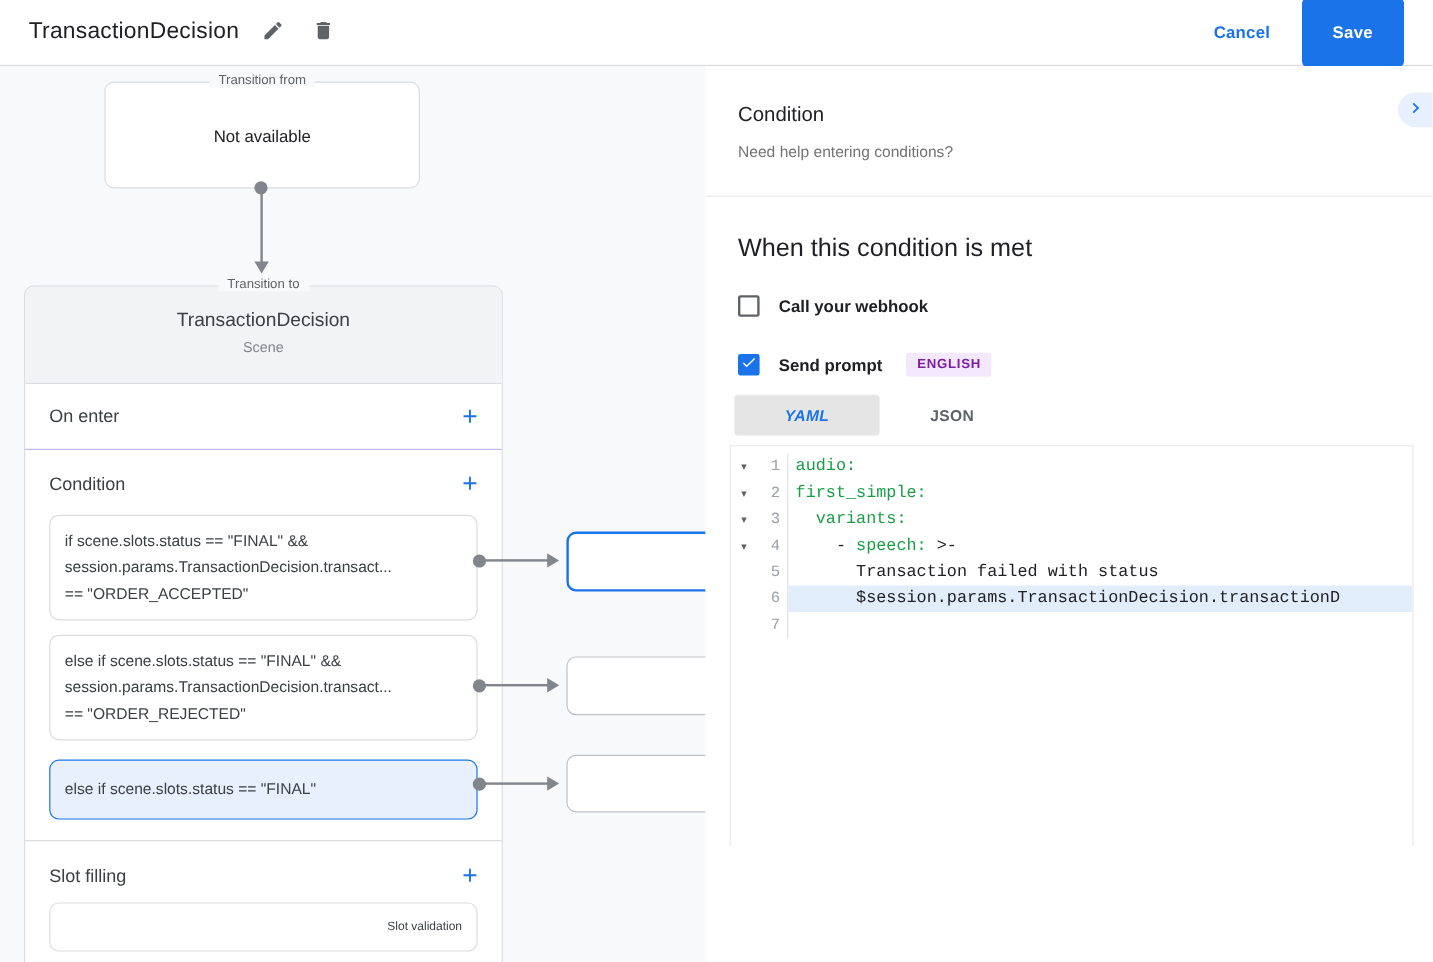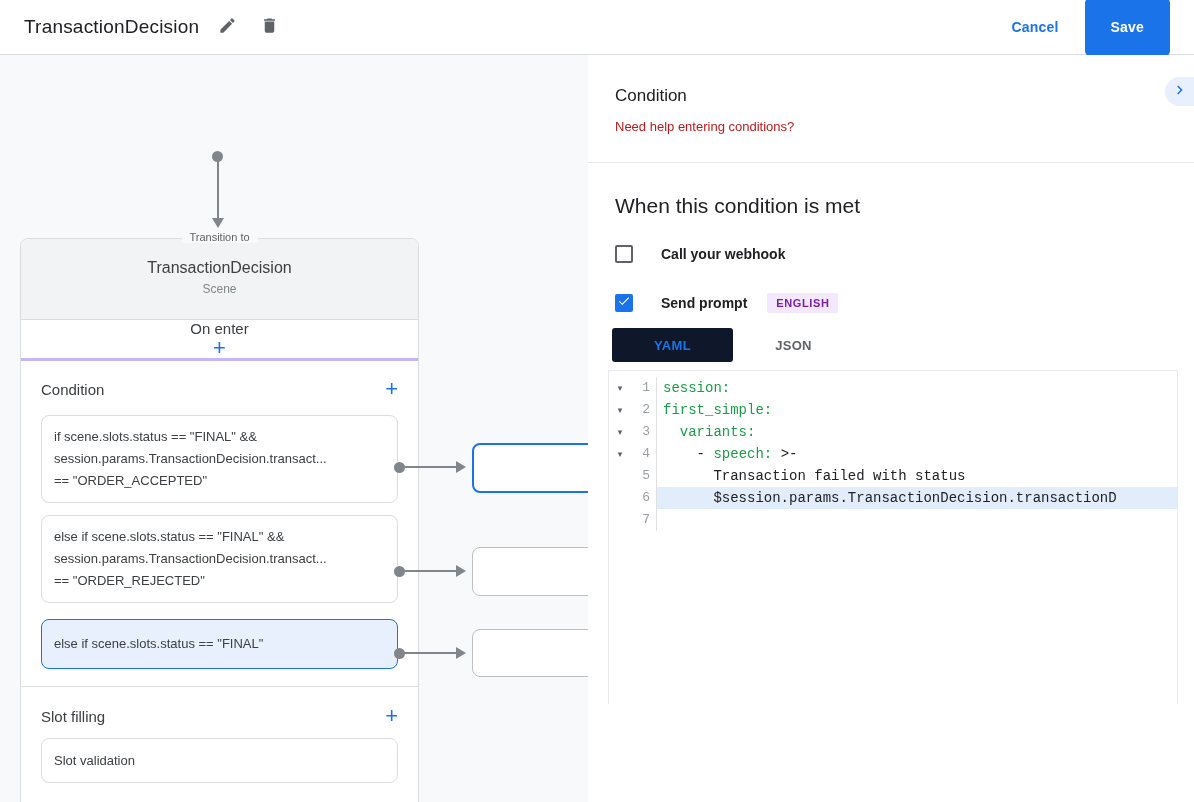--- a/index.html
+++ b/index.html
@@ -38,33 +38,33 @@
   .vconn-head { position:absolute; left:212px; top:163px; width:0; height:0;
                 border-left:6px solid transparent; border-right:6px solid transparent;
                 border-top:10px solid #80868b; }
 
   .to-box { left:20px; top:183px; width:399px; height:640px; padding:0; }
   .to-header { background:#f1f3f4; border-bottom:1px solid #dadce0; border-radius:8px 8px 0 0;
                height:81px; text-align:center; padding-top:20px; }
   .to-title { font-size:16px; color:#3c4043; }
   .to-subtitle { font-size:12px; color:#80868b; margin-top:5px; }
   .sec-row { display:flex; align-items:center; justify-content:space-between;
-             height:41px; padding:0 20px; border-bottom:3px solid #c4b5fd;flex-direction:column; }
+             height:55px; padding:0 20px; border-bottom:1px solid #c4b5fd; }
   .sec-label { font-size:15px; color:#3c4043; }
   .plus { color:#1a73e8; font-size:22px; font-weight:400; line-height:20px;
           background:none; border:none; cursor:pointer; font-family:inherit; }
   .cond-section { padding:14px 20px 17px; border-bottom:1px solid #dadce0; }
   .sec-head { display:flex; align-items:center; justify-content:space-between; height:28px; }
   .cond-card { background:#fff; border:1px solid #dadce0; border-radius:8px;
                padding:10px 12px; font-size:13px; line-height:22px; color:#3c4043;
                margin-top:12px; cursor:pointer; }
   .cond-card.selected { background:#e8f0fe; border:1.5px solid #1a73e8; margin-top:16px; padding:13px 12px; }
   .slot-section { padding:15px 20px 17px; }
   .slot-card { background:#fff; border:1px solid #dadce0; border-radius:8px;
-               padding:14px 12px; font-size:13px; color:#3c4043; margin-top:8px; cursor:pointer; }
+               padding:14px 12px; font-size:10px; color:#3c4043; margin-top:8px; cursor:pointer;text-align:right; }
 
   .hconn { position:absolute; }
   .hconn .dot { position:absolute; left:0; top:-5px; width:11px; height:11px; border-radius:50%; background:#80868b; }
   .hconn .line { position:absolute; left:6px; top:-1px; width:57px; height:2px; background:#80868b; }
   .hconn .head { position:absolute; left:62px; top:-6px; width:0; height:0;
                  border-top:6px solid transparent; border-bottom:6px solid transparent;
                  border-left:10px solid #80868b; }
   .target-box { position:absolute; left:472px; width:130px; background:#fff;
                 border:1px solid #bdc1c6; border-radius:8px; cursor:pointer; }
   .target-box.selected { border:2px solid #1a73e8; }
@@ -75,41 +75,41 @@
   .collapse-btn { position:absolute; top:22px; right:0; width:29px; height:29px;
                   background:#e8f0fe; border:none; border-radius:16px 0 0 16px; cursor:pointer;
                   display:flex; align-items:center; justify-content:center; }
   .cond-input { display:flex; align-items:stretch; height:36px; margin:23px 16px 0 27px;
                 border:1px solid #dadce0; border-radius:4px; overflow:hidden; background:#fff; }
   .cond-prefix { width:58px; background:#f1f3f4; border-right:1px solid #dadce0;
                  display:flex; align-items:center; justify-content:center;
                  font-size:14px; color:#202124; }
   .cond-value { flex:1; display:flex; align-items:center; padding-left:12px;
                 font-size:14px; color:#202124; }
-  .help-link { display:inline-block; margin:13px 0 0 27px; font-size:13px; color:#b91c1c;
+  .help-link { display:inline-block; margin:13px 0 0 27px; font-size:13px; color:#737373;
                text-decoration:none; cursor:pointer;text-align:right; }
   .panel-divider { border:none; border-top:1px solid #e8eaed; margin-top:27px; }
   .panel-h2 { font-size:21px; font-weight:400; color:#202124; margin:31px 0 0 27px; }
   .check-row { display:flex; align-items:center; margin-left:27px; }
   .check-row.r1 { margin-top:27px; }
   .check-row.r2 { margin-top:30px; }
   .checkbox { width:18px; height:18px; border:2px solid #5f6368; border-radius:2px;
               background:#fff; cursor:pointer; flex:none; }
   .checkbox.checked { background:#1a73e8; border-color:#1a73e8;
                       display:flex; align-items:center; justify-content:center; }
-  .check-label { font-size:14px; font-weight:700; color:#202124; margin-left:28px; }
+  .check-label { font-size:14px; font-weight:700; color:#202124; margin-left:16px; }
   .lang-badge { margin-left:20px; background:#f3e8fd; color:#7b1fa2; font-size:11px;
                 font-weight:700; letter-spacing:.6px; padding:4px 9px; border-radius:2px; }
   .hint { margin:15px 16px 0 27px; font-size:13px; line-height:17px; color:#3c4043; max-width:560px; }
   .hint a { color:#1a73e8; text-decoration:none; cursor:pointer; }
   .tabs { display:flex; margin:15px 0 0 24px; }
   .tab { width:121px; height:34px; display:flex; align-items:center; justify-content:center;
          font-size:13px; font-weight:700; letter-spacing:.3px; color:#5f6368; cursor:pointer;
          background:none; border:none; font-family:inherit; }
-  .tab.active { background:#0f172a; color:#1a73e8; border-radius:3px; }
+  .tab.active { background:#e5e5e5; color:#1a73e8; border-radius:3px;font-style:italic; }
 
   .editor { margin:8px 16px 0 20px; height:334px; border:1px solid #e8eaed; border-bottom:none;
             background:#fff; overflow:hidden; padding-top:6px; cursor:text; }
   .code-row { display:flex; height:22px; line-height:22px;
               font-family:"Liberation Mono", monospace; font-size:14px; }
   .fold-cell { width:22px; text-align:center; font-size:9px; color:#5f6368; cursor:pointer;
                font-family:"Liberation Sans", sans-serif; }
   .num-cell { width:26px; text-align:right; padding-right:6px; color:#9aa0a6; font-size:13px;
               border-right:1px solid #e0e0e0; }
   .code-cell { flex:1; padding-left:6px; white-space:pre; overflow:hidden; color:#202124; }
@@ -141,20 +141,24 @@
       </button>
     </div>
     <div class="tb-right">
       <button class="cancel-btn">Cancel</button>
       <button class="save-btn">Save</button>
     </div>
   </header>
 
   <div class="canvas">
 
+    <div class="node-box from-box">
+      <span class="legend">Transition from</span>
+      <span class="from-value">Not available</span>
+    </div>
 
     <div class="vconn-dot"></div>
     <div class="vconn-line"></div>
     <div class="vconn-head"></div>
 
     <div class="node-box to-box">
       <span class="legend">Transition to</span>
       <div class="to-header">
         <div class="to-title">TransactionDecision</div>
         <div class="to-subtitle">Scene</div>
@@ -252,21 +256,21 @@
     <div class="tabs">
       <button class="tab active">YAML</button>
       <button class="tab">JSON</button>
     </div>
 
     <div class="editor">
       <div>
           <div class="code-row">
             <span class="fold-cell">▾</span>
             <span class="num-cell">1</span>
-            <span class="code-cell"><span class="tok-key">session:</span></span>
+            <span class="code-cell"><span class="tok-key">audio:</span></span>
           </div>
           <div class="code-row">
             <span class="fold-cell">▾</span>
             <span class="num-cell">2</span>
             <span class="code-cell"><span class="tok-key">first_simple:</span></span>
           </div>
           <div class="code-row">
             <span class="fold-cell">▾</span>
             <span class="num-cell">3</span>
             <span class="code-cell"><span class="tok-key">  variants:</span></span>

